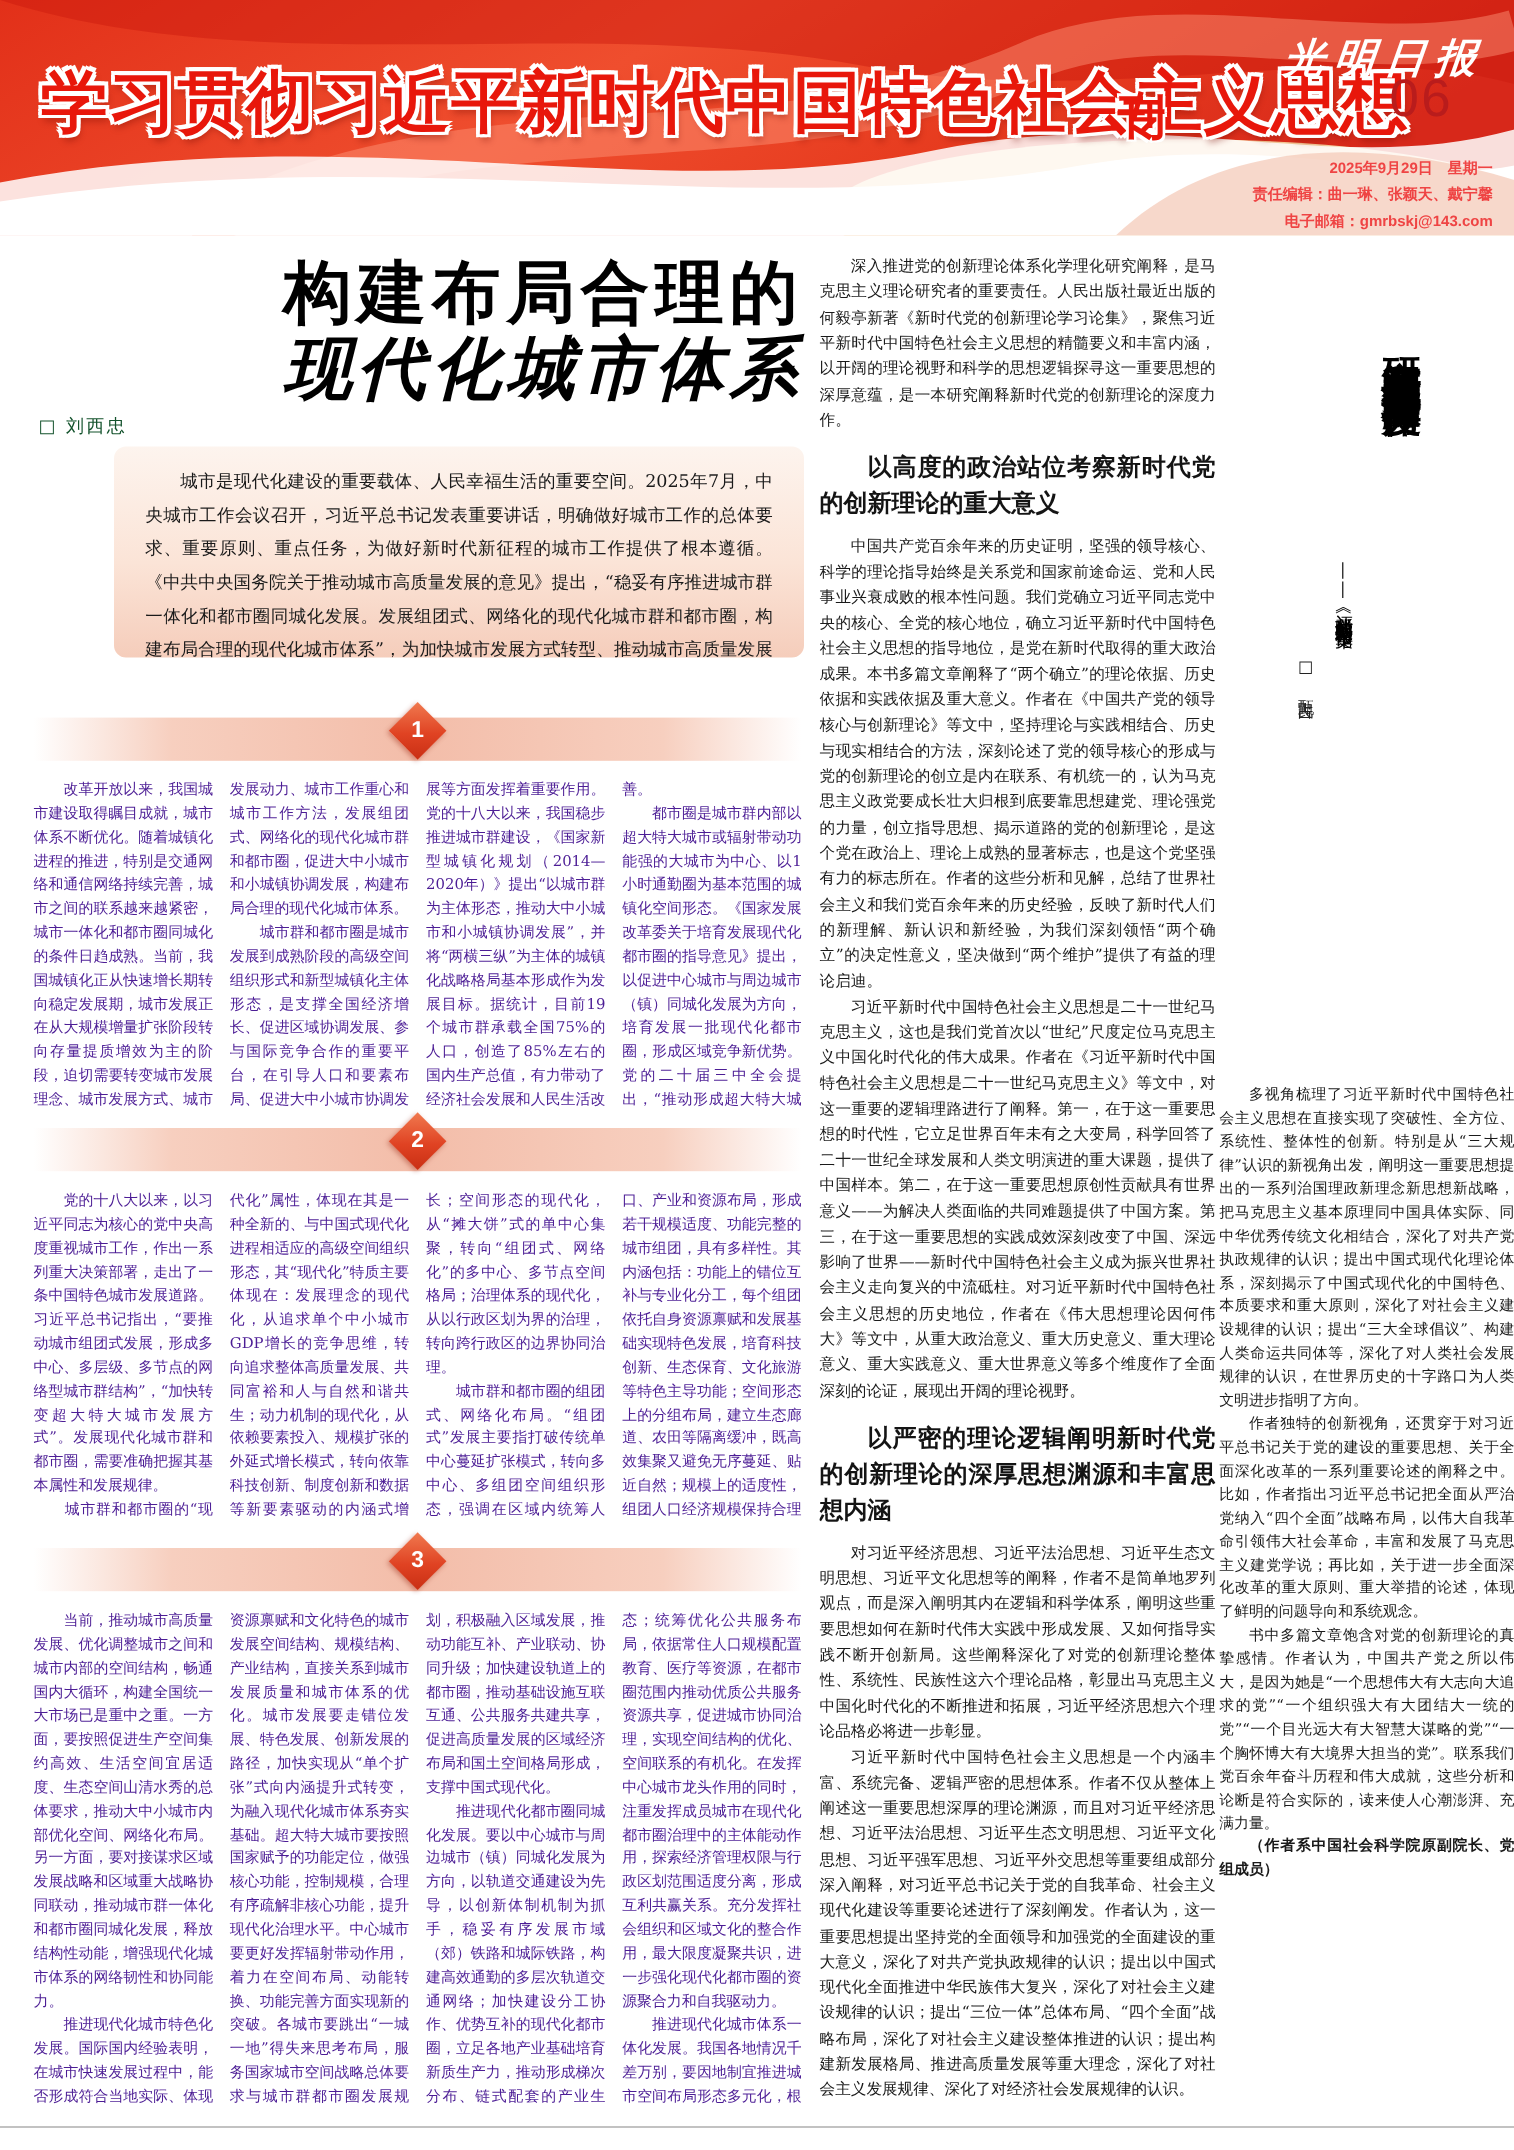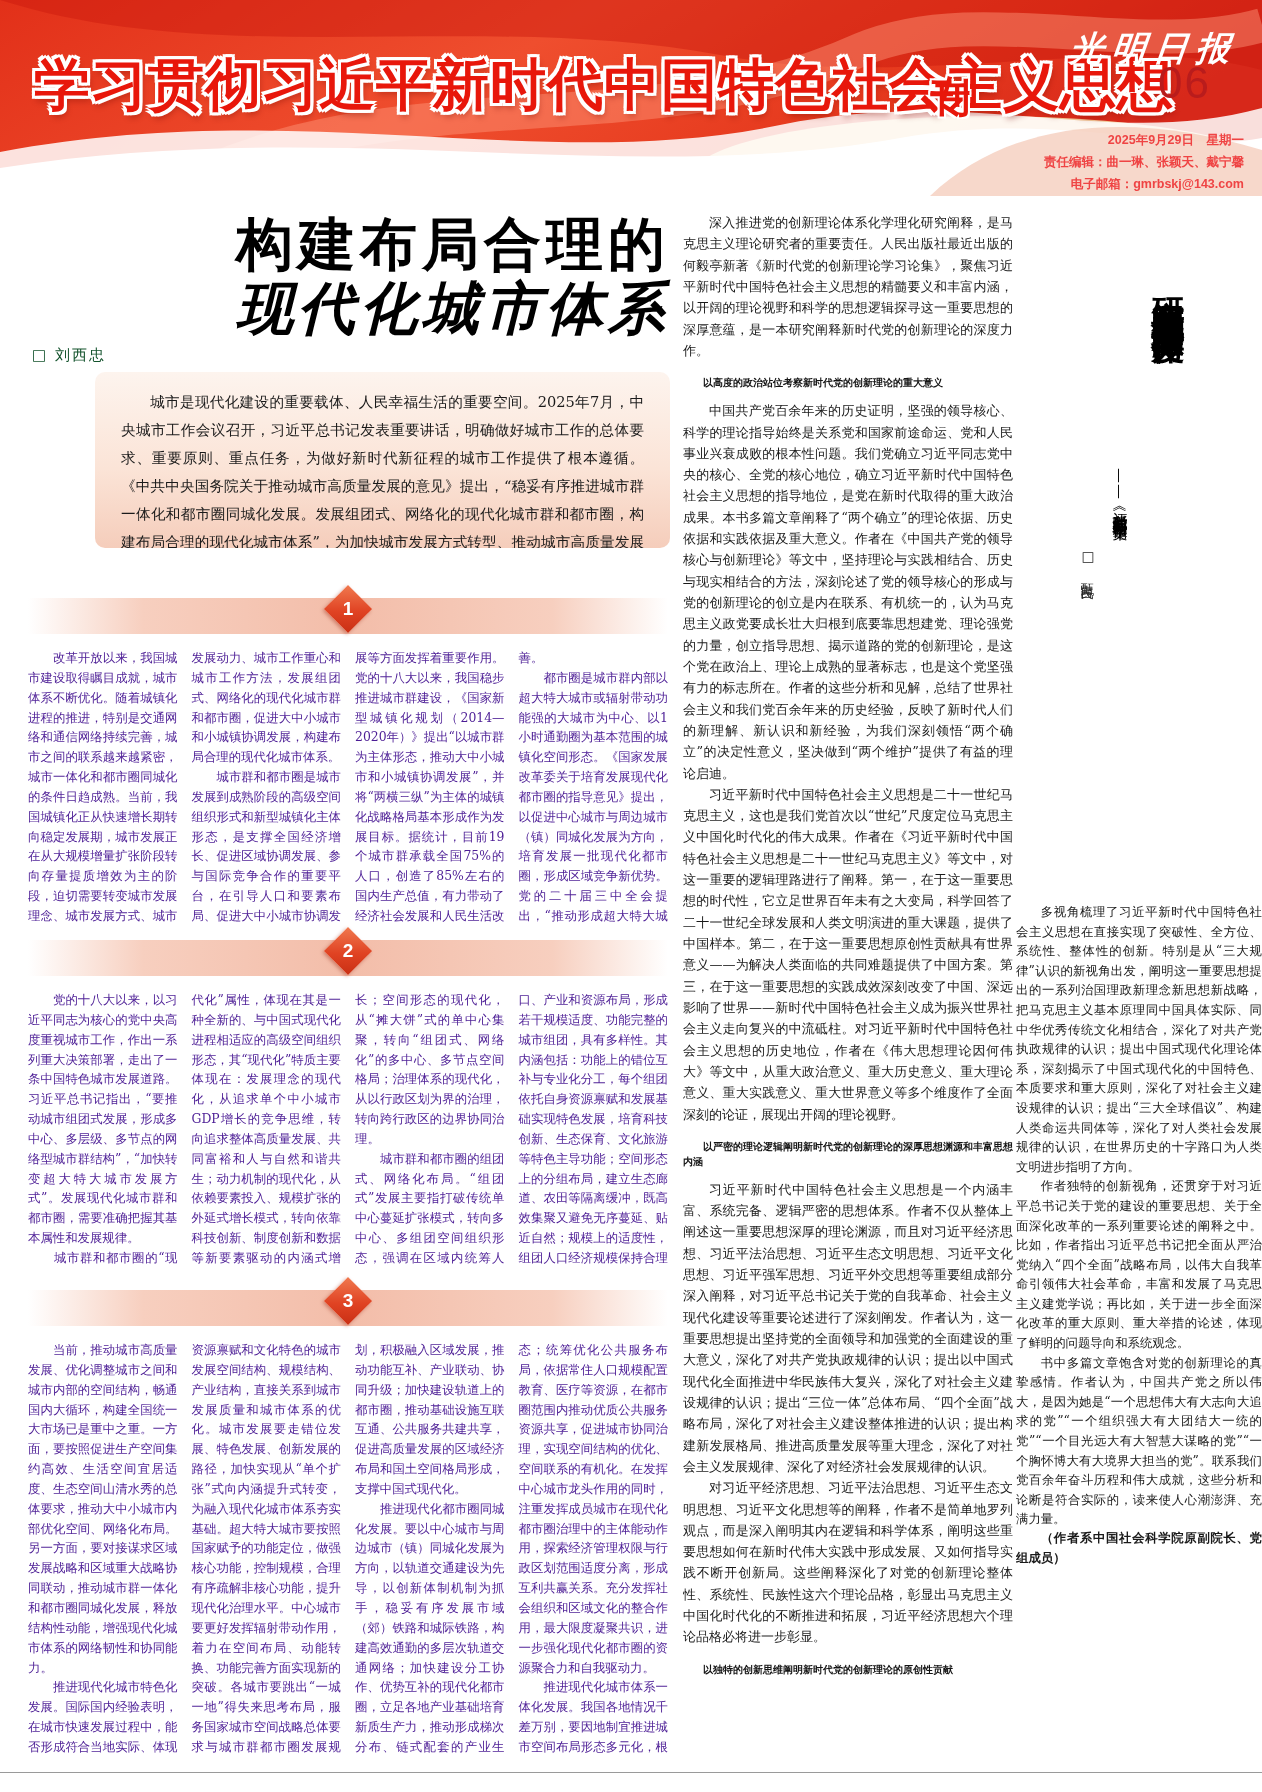--- a/index.html
+++ b/index.html
@@ -86,21 +86,21 @@
   .sec-2{top:990px;height:290px;}
   .sec-3{top:1340px;height:424px;}
 
   
   .mid-col{
     left:683px;top:212px;width:330px;height:1552px;overflow:hidden;
     font-size:13px;line-height:1.64;text-align:justify;
   }
   .mid-col p{margin:0;text-indent:2em;}
   .mid-col h3{
-    margin:14px 0 10px 0;font-size:10px;line-height:1.5;color:#141414;
+    margin:14px 0 10px 0;font-size:20px;line-height:1.5;color:#141414;
     font-family:"Liberation Sans","DejaVu Sans",sans-serif;font-weight:700;
     text-indent:2em;text-align:justify;
   }
 
   
   .v-title-block{
     left:1058px;top:272px;width:132px;height:648px;writing-mode:vertical-rl;overflow:hidden;
   }
   .v-big{
     font-size:33px;font-weight:900;letter-spacing:2px;color:#000;
@@ -193,22 +193,22 @@
 　　推进现代化都市圈同城化发展。要以中心城市与周边城市（镇）同城化发展为方向，以轨道交通建设为先导，以创新体制机制为抓手，稳妥有序发展市域（郊）铁路和城际铁路，构建高效通勤的多层次轨道交通网络；加快建设分工协作、优势互补的现代化都市圈，立足各地产业基础培育新质生产力，推动形成梯次分布、链式配套的产业生态；统筹优化公共服务布局，依据常住人口规模配置教育、医疗等资源，在都市圈范围内推动优质公共服务资源共享，促进城市协同治理，实现空间结构的优化、空间联系的有机化。在发挥中心城市龙头作用的同时，注重发挥成员城市在现代化都市圈治理中的主体能动作用，探索经济管理权限与行政区划范围适度分离，形成互利共赢关系。充分发挥社会组织和区域文化的整合作用，最大限度凝聚共识，进一步强化现代化都市圈的资源聚合力和自我驱动力。
 　　推进现代化城市体系一体化发展。我国各地情况千差万别，要因地制宜推进城市空间布局形态多元化，根据资源环境承载能力和国土空间开发适宜性评价，优化城市体系功能，分类推进现代化城市和小城镇合理分工、功能互补、协同发展。以国家重大生产力布局为抓手，引导城市群都市圈产业合理分工，支持龙头企业全产业链布局，强化重点产业链供应链韧性和安全水平，实现整体能级跃升。坚持一体化和一盘棋思想，坚持自上而下统筹推动与边界地区协同发展相结合，建立健全城市群都市圈协调机制，努力形成多中心、多层级、多节点和网络化、立体化、有机化的协同结构，多维度多领域推进区域一体化。在城市群之间，要促进战略协同和政策衔接；在城市群内部，要推动大中小城市和小城镇合理分工、功能互补、协同联动发展。紧紧围绕现代化人民城市、现代化都市圈、现代化城市群的主线，加快构建布局合理的现代化城市体系，增强超大特大城市综合竞争力，推动有条件的省份培育发展省域副中心城市，推动中小城市和县城承载能力提升，推进以县城为重要载体的城镇化建设，大力发展县域经济，全方位、立体式推进区域协同发展。</span>
 </div>
 
 <div class="abs mid-col">
   <p>深入推进党的创新理论体系化学理化研究阐释，是马克思主义理论研究者的重要责任。人民出版社最近出版的何毅亭新著《新时代党的创新理论学习论集》，聚焦习近平新时代中国特色社会主义思想的精髓要义和丰富内涵，以开阔的理论视野和科学的思想逻辑探寻这一重要思想的深厚意蕴，是一本研究阐释新时代党的创新理论的深度力作。</p>
   <h3>以高度的政治站位考察新时代党的创新理论的重大意义</h3>
   <p>中国共产党百余年来的历史证明，坚强的领导核心、科学的理论指导始终是关系党和国家前途命运、党和人民事业兴衰成败的根本性问题。我们党确立习近平同志党中央的核心、全党的核心地位，确立习近平新时代中国特色社会主义思想的指导地位，是党在新时代取得的重大政治成果。本书多篇文章阐释了“两个确立”的理论依据、历史依据和实践依据及重大意义。作者在《中国共产党的领导核心与创新理论》等文中，坚持理论与实践相结合、历史与现实相结合的方法，深刻论述了党的领导核心的形成与党的创新理论的创立是内在联系、有机统一的，认为马克思主义政党要成长壮大归根到底要靠思想建党、理论强党的力量，创立指导思想、揭示道路的党的创新理论，是这个党在政治上、理论上成熟的显著标志，也是这个党坚强有力的标志所在。作者的这些分析和见解，总结了世界社会主义和我们党百余年来的历史经验，反映了新时代人们的新理解、新认识和新经验，为我们深刻领悟“两个确立”的决定性意义，坚决做到“两个维护”提供了有益的理论启迪。</p>
   <p>习近平新时代中国特色社会主义思想是二十一世纪马克思主义，这也是我们党首次以“世纪”尺度定位马克思主义中国化时代化的伟大成果。作者在《习近平新时代中国特色社会主义思想是二十一世纪马克思主义》等文中，对这一重要的逻辑理路进行了阐释。第一，在于这一重要思想的时代性，它立足世界百年未有之大变局，科学回答了二十一世纪全球发展和人类文明演进的重大课题，提供了中国样本。第二，在于这一重要思想原创性贡献具有世界意义——为解决人类面临的共同难题提供了中国方案。第三，在于这一重要思想的实践成效深刻改变了中国、深远影响了世界——新时代中国特色社会主义成为振兴世界社会主义走向复兴的中流砥柱。对习近平新时代中国特色社会主义思想的历史地位，作者在《伟大思想理论因何伟大》等文中，从重大政治意义、重大历史意义、重大理论意义、重大实践意义、重大世界意义等多个维度作了全面深刻的论证，展现出开阔的理论视野。</p>
   <h3>以严密的理论逻辑阐明新时代党的创新理论的深厚思想渊源和丰富思想内涵</h3>
+  <p>对习近平经济思想、习近平法治思想、习近平生态文明思想、习近平文化思想等的阐释，作者不是简单地罗列观点，而是深入阐明其内在逻辑和科学体系，阐明这些重要思想如何在新时代伟大实践中形成发展、又如何指导实践不断开创新局。这些阐释深化了对党的创新理论整体性、系统性、民族性这六个理论品格，彰显出马克思主义中国化时代化的不断推进和拓展，习近平经济思想六个理论品格必将进一步彰显。</p>
   <p>习近平新时代中国特色社会主义思想是一个内涵丰富、系统完备、逻辑严密的思想体系。作者不仅从整体上阐述这一重要思想深厚的理论渊源，而且对习近平经济思想、习近平法治思想、习近平生态文明思想、习近平文化思想、习近平强军思想、习近平外交思想等重要组成部分深入阐释，对习近平总书记关于党的自我革命、社会主义现代化建设等重要论述进行了深刻阐发。作者认为，这一重要思想提出坚持党的全面领导和加强党的全面建设的重大意义，深化了对共产党执政规律的认识；提出以中国式现代化全面推进中华民族伟大复兴，深化了对社会主义建设规律的认识；提出“三位一体”总体布局、“四个全面”战略布局，深化了对社会主义建设整体推进的认识；提出构建新发展格局、推进高质量发展等重大理念，深化了对社会主义发展规律、深化了对经济社会发展规律的认识。</p>
-  <p>对习近平经济思想、习近平法治思想、习近平生态文明思想、习近平文化思想等的阐释，作者不是简单地罗列观点，而是深入阐明其内在逻辑和科学体系，阐明这些重要思想如何在新时代伟大实践中形成发展、又如何指导实践不断开创新局。这些阐释深化了对党的创新理论整体性、系统性、民族性这六个理论品格，彰显出马克思主义中国化时代化的不断推进和拓展，习近平经济思想六个理论品格必将进一步彰显。</p>
   <h3>以独特的创新思维阐明新时代党的创新理论的原创性贡献</h3>
 
 </div>
 
 <div class="abs v-title-block">
   <div class="v-big">研究阐释新时代党的创新理论的深度力作</div>
   <div class="v-sub">——评《新时代党的创新理论学习论集》</div>
   <div class="v-byline">□ 甄占民</div>
 </div>
 

